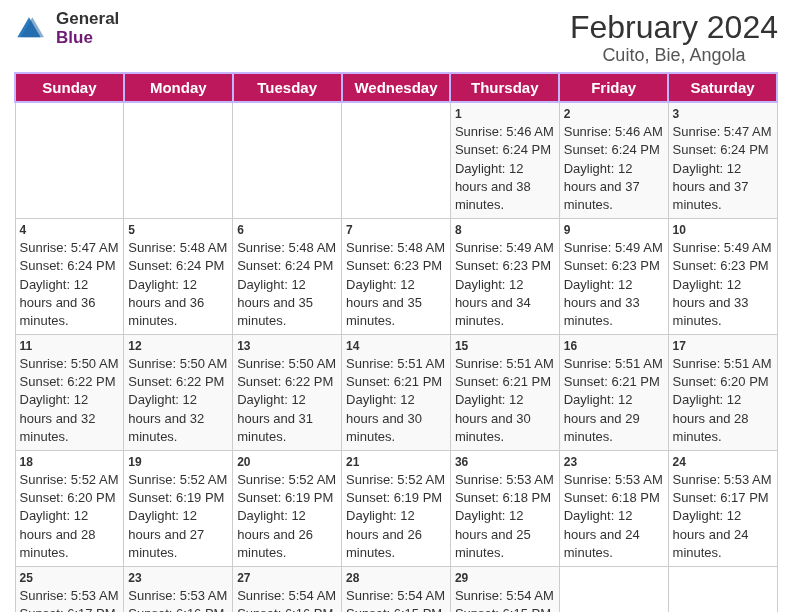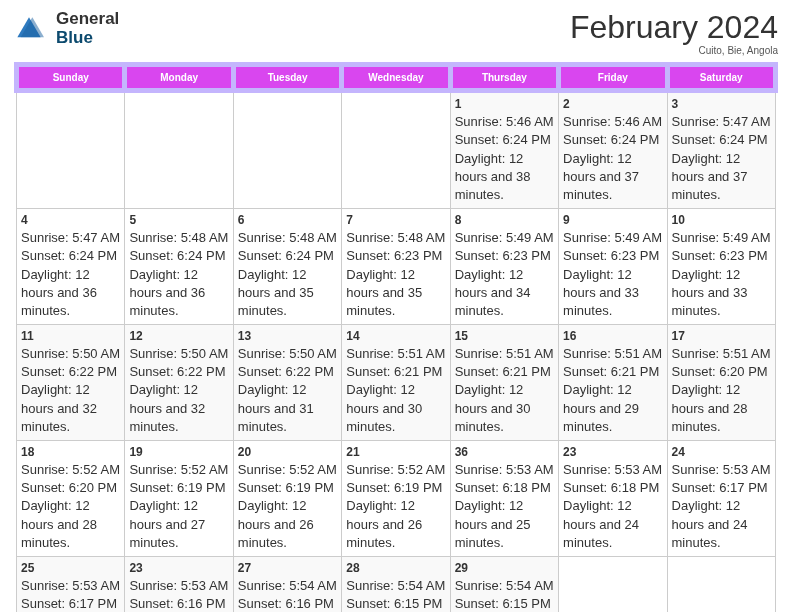--- a/index.html
+++ b/index.html
@@ -33,52 +33,53 @@
       line-height: 1.1;
     }
     .logo-general {
       font-size: 17px;
       font-weight: bold;
       color: #333;
     }
     .logo-blue {
       font-size: 17px;
       font-weight: bold;
-      color: #0c4a6e;
+      color: #701a75;
     }
     .logo-icon {
       width: 30px;
       height: 30px;
     }
     .title-block {
       text-align: right;
       margin-left: 40px;
     }
     .title-main {
       font-size: 32px;
       font-weight: 300;
       color: #333;
       line-height: 1.1;
     }
     .title-sub {
-      font-size: 10px;
+      font-size: 18px;
       color: #555;
+      text-align: center;
     }
     table {
       width: 100%;
       border-collapse: collapse;
       font-size: 9.5px;
     }
     thead tr th {
-      background: #d946ef;
+      background: #be185d;
       color: #fff;
       font-weight: bold;
       padding: 5px 4px;
-      border: 5px solid #c4b5fd;
-      font-size: 10px;
+      border: 2px solid #c4b5fd;
+      font-size: 15px;
     }
     tbody tr td {
       border: 1px solid #ccc;
       vertical-align: top;
       padding: 4px 4px;
       width: calc(100% / 7);
       min-height: 70px;
       background: #fff;
     }
     tbody tr:nth-child(odd) td {

